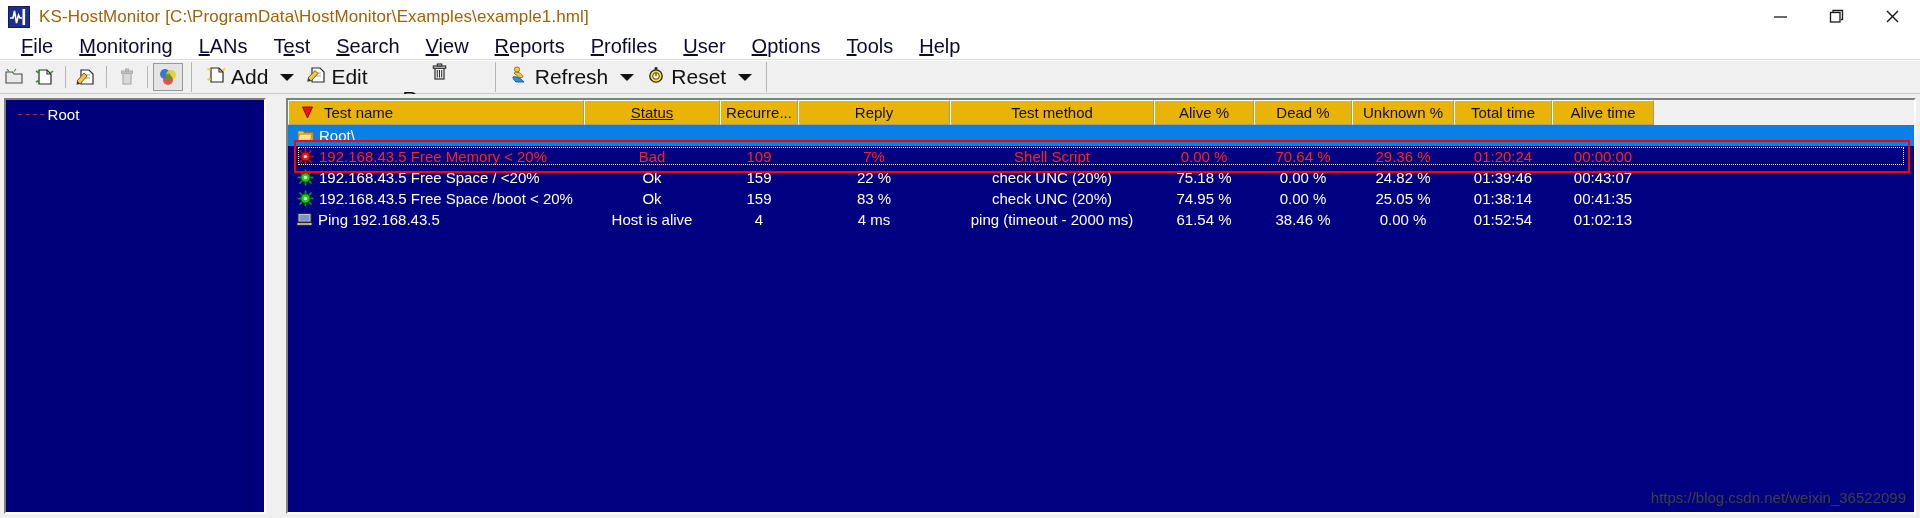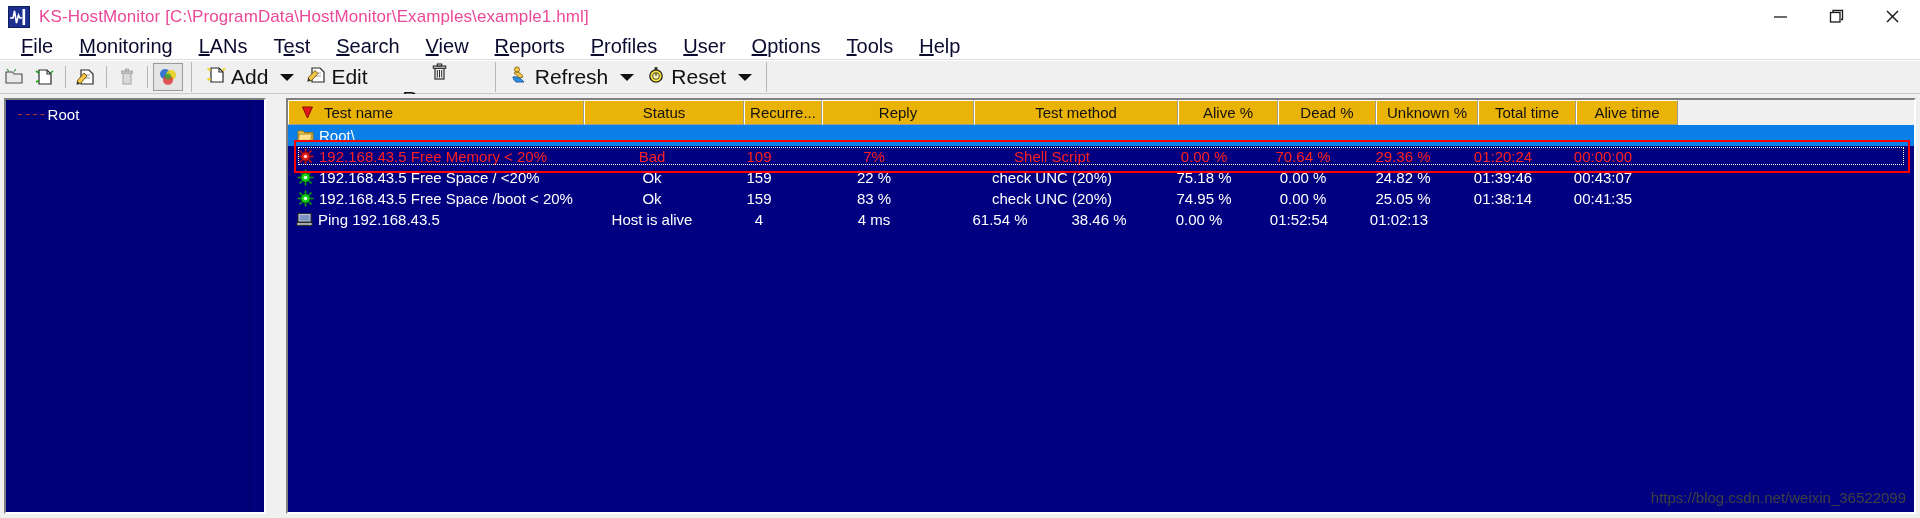--- a/index.html
+++ b/index.html
@@ -19,21 +19,21 @@
     background:#ffffff; display:flex; align-items:center;
     border-bottom:1px solid #ffffff;
   }
   .app-icon {
     width:22px; height:22px; margin-left:8px; margin-right:9px;
     background:#1a2f86; position:relative; flex:0 0 auto;
     border:1px solid #0e1d5c;
   }
   .app-icon svg { position:absolute; left:0; top:0; }
   .title-text {
-    font-size:17px; color:#ec4899; letter-spacing:0.1px;
+    font-size:17px; color:#a16207; letter-spacing:0.1px;
     font-family:"Liberation Sans", sans-serif; white-space:nowrap;
   }
   .win-ctrls { margin-left:auto; display:flex; height:34px; }
   .win-btn {
     width:56px; height:34px; display:flex; align-items:center; justify-content:center;
     color:#1a1a1a;
   }
   .win-btn svg { display:block; }
 
   
@@ -332,21 +332,21 @@
     <div class="listpanel">
       <div class="hdr-row" id="hdr-row">
           <div class="hdr-cell left" style="width: 296px;">
             <span class="flag">
               <svg width="13" height="14" viewBox="0 0 13 14">
                 <path d="M1.5,1 L11.5,1 L6.5,12 Z" fill="#e01818" stroke="#8a0000" stroke-width="0.9"></path>
               </svg>
             </span>
             <span>Test name</span>
           </div>
-          <div class="hdr-cell" style="width: 160px;">
+          <div class="hdr-cell" style="width: 136px; text-decoration: underline;">
             <span>Status</span>
           </div>
           <div class="hdr-cell" style="width: 78px;">
             <span>Recurre...</span>
           </div>
           <div class="hdr-cell" style="width: 152px;">
             <span>Reply</span>
           </div>
           <div class="hdr-cell" style="width: 204px;">
             <span>Test method</span>
@@ -496,20 +496,21 @@
                     <rect x="1" y="10.5" width="15" height="3" fill="#cfd8e8" stroke="#2a2a2a" stroke-width="1.1"></rect>
                     <line x1="3" y1="12" x2="14" y2="12" stroke="#6a6a6a" stroke-width="0.8"></line>
                   </svg>
                 </span>
                 <span>Ping 192.168.43.5</span>
               </span>
             </div>
             <div class="cell" style="width: 136px;">Host is alive</div>
             <div class="cell" style="width: 78px;">4</div>
             <div class="cell" style="width: 152px;">4 ms</div>
+            <div class="cell" style="width: 204px;">ping (timeout - 2000 ms)</div>
             <div class="cell" style="width: 100px;">61.54 %</div>
             <div class="cell" style="width: 98px;">38.46 %</div>
             <div class="cell" style="width: 102px;">0.00 %</div>
             <div class="cell" style="width: 98px;">01:52:54</div>
             <div class="cell" style="width: 102px;">01:02:13</div>
           </div>
         </div>
       <div class="annot" id="annot" style="left: 6px; top: 40px; width: 1616px; height: 33px; border-color: rgb(255, 0, 0);"></div>
       <div class="focusrect" id="focusrect" style="left: 10px; top: 47px; width: 1606px; height: 18px;"></div>
     </div>

